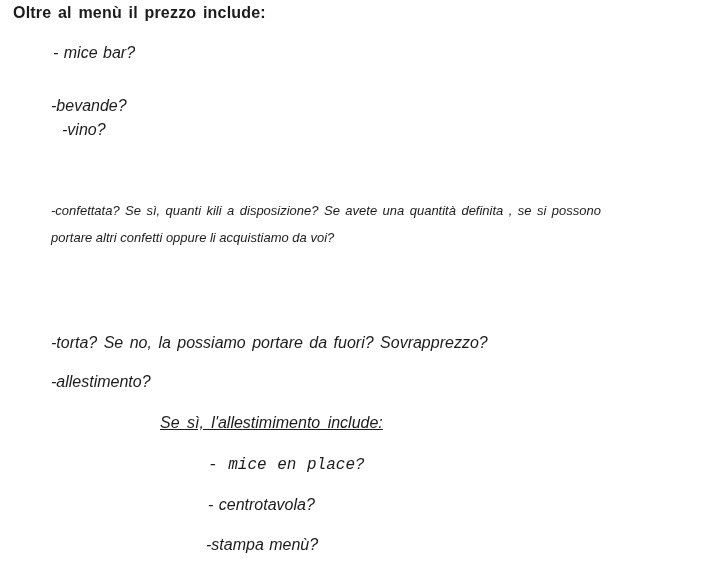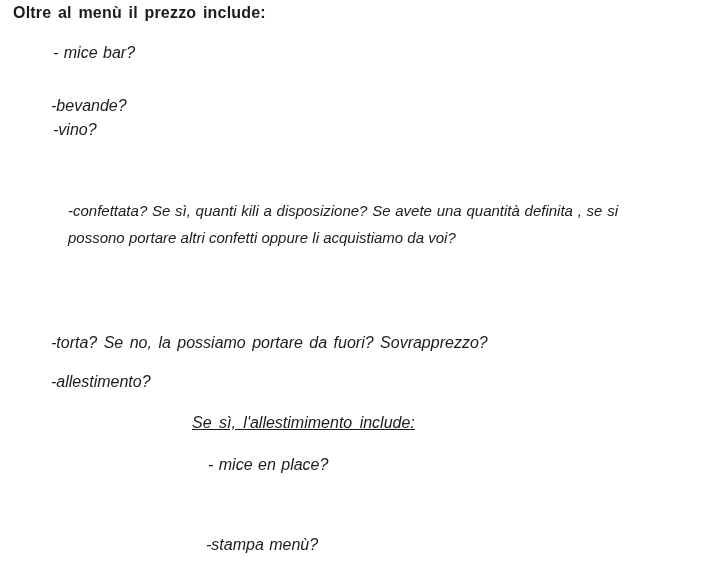--- a/index.html
+++ b/index.html
@@ -29,47 +29,46 @@
   }
   .line {
     position: absolute;
     font-size: 16px;
     font-style: italic;
     white-space: nowrap;
     word-spacing: 1px;
   }
   .para {
     position: absolute;
-    left: 68px;
+    left: 51px;
     top: 198px;
     width: 550px;
-    font-size: 15px;
+    font-size: 13px;
     font-style: italic;
     line-height: 26.5px;
     text-align: justify;
     text-justify: inter-word;
   }
   .subheading {
     position: absolute;
     left: 160px;
     top: 414px;
     font-size: 16px;
     font-style: italic;
     text-decoration: underline;
     white-space: nowrap;
     word-spacing: 3px;
-    margin-left: 32px;
   }
   .pos-open-bar      { left: 53px;  top: 44px;  }
   .pos-bevande       { left: 51px;  top: 97px;  }
-  .pos-vino          { left: 53px;  top: 121px; text-align: right; }
+  .pos-vino          { left: 62px;  top: 121px; text-align: right; }
   .pos-angolo        { left: 51px;  top: 295px; }
   .pos-torta         { left: 51px;  top: 334px; word-spacing: 2px; }
   .pos-allestimento  { left: 51px;  top: 373px; }
-  .pos-mice          { left: 208px; top: 456px; }
+  .pos-mice          { left: 208px; top: 456px; font-family: Liberation Mono, monospace; }
   .pos-centrotavola  { left: 208px; top: 496px; }
   .pos-stampa        { left: 206px; top: 536px; }
 </style>
 </head>
 <body>
 
 <div class="page">
 
   <h1 class="heading">Oltre al menù il prezzo include:</h1>
 
@@ -83,16 +82,17 @@
 
 
   <div class="line pos-allestimento">-allestimento?</div>
 
   <div class="line pos-torta">-torta? Se no, la possiamo portare da fuori? Sovrapprezzo?</div>
 
   <div class="subheading">Se sì, l'allestimimento include:</div>
 
   <div class="line pos-mice">- mice en place?</div>
 
+  <div class="line pos-centrotavola">- centrotavola?</div>
 
   <div class="line pos-stampa">-stampa menù?</div>
 
 </div>
 
 </body></html>

